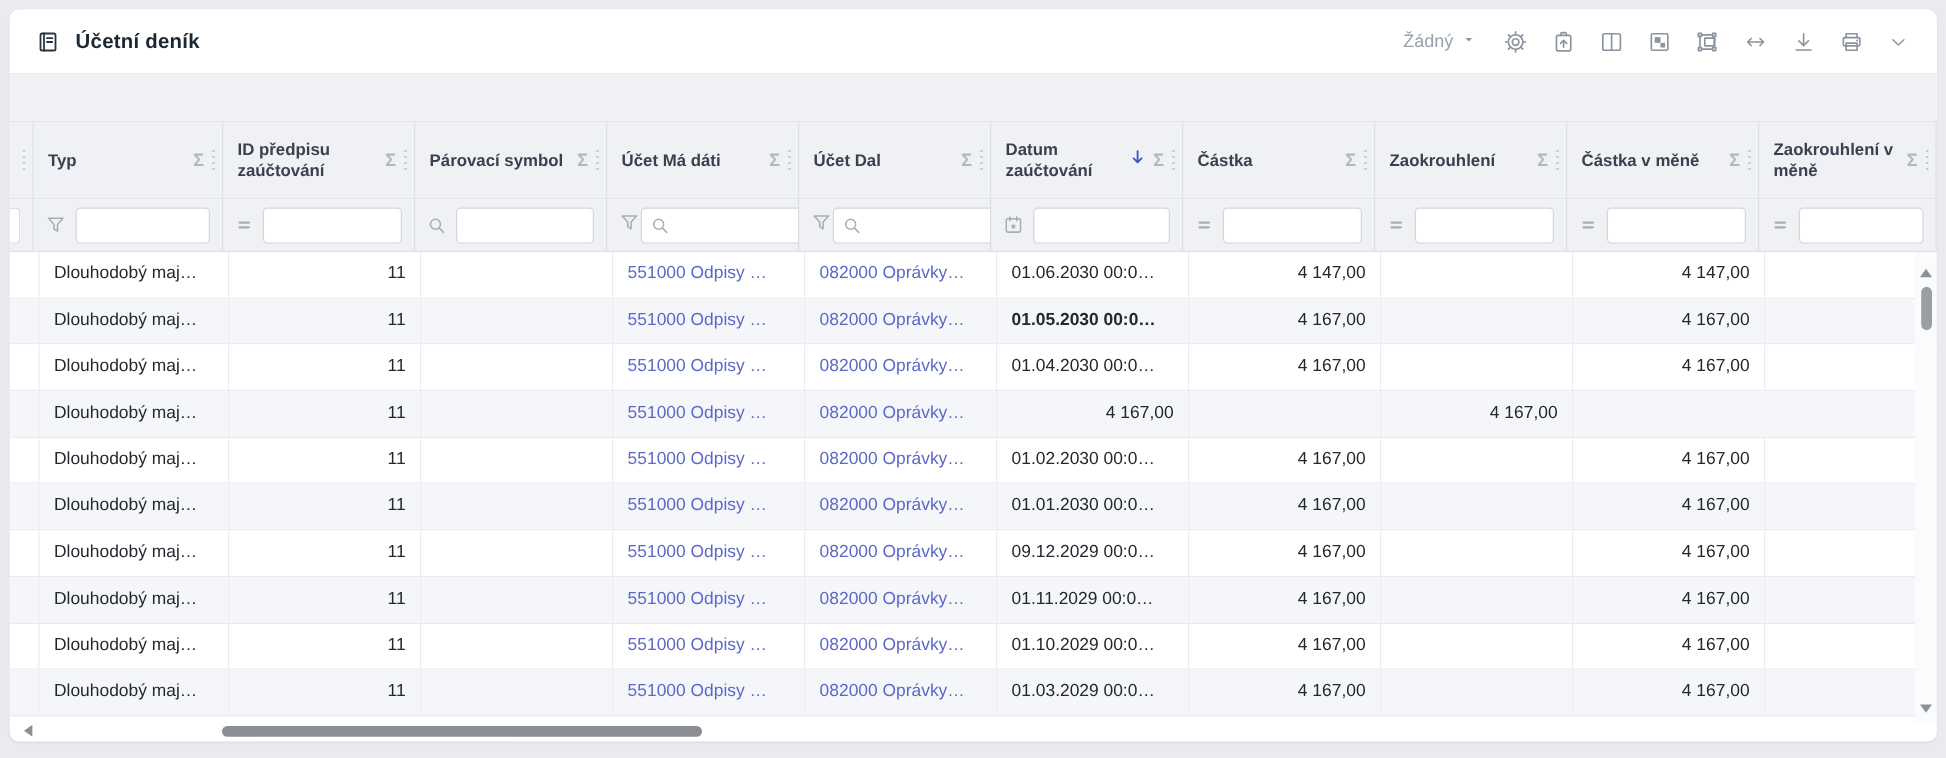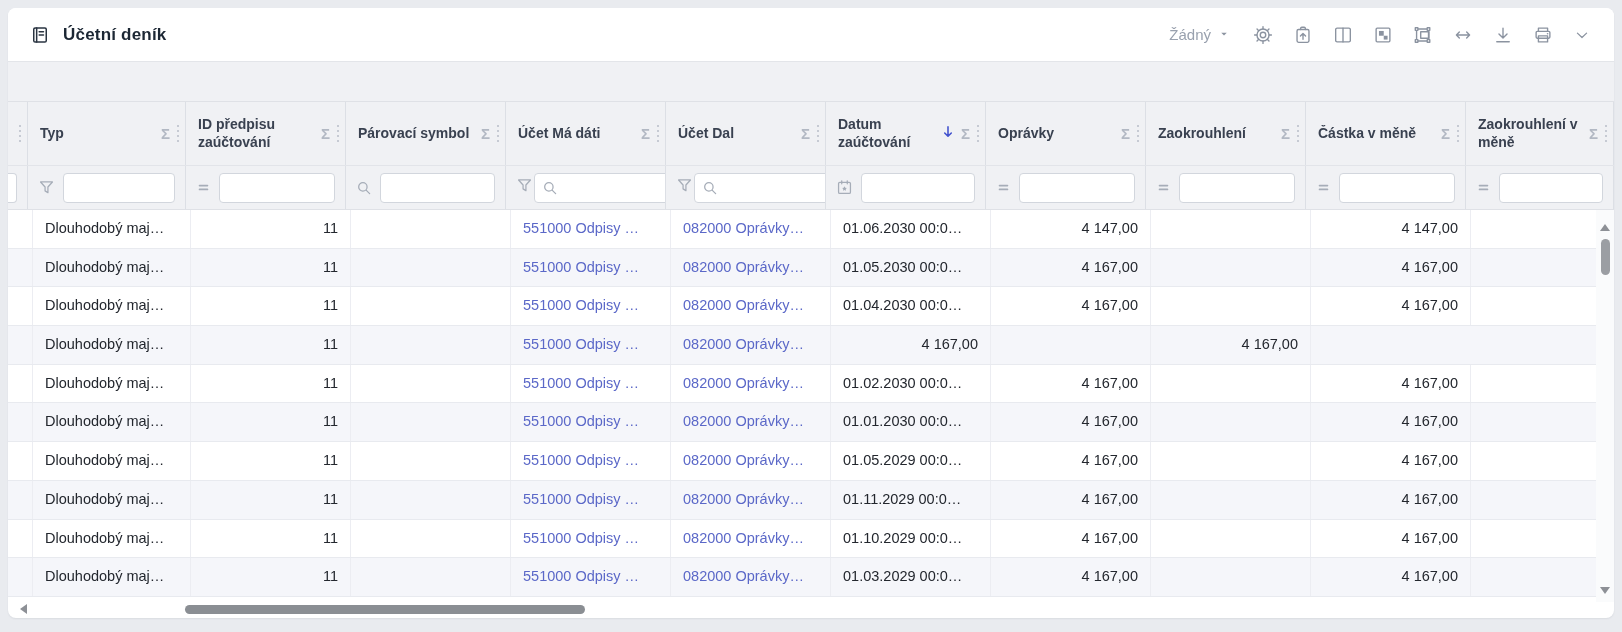--- a/index.html
+++ b/index.html
@@ -217,21 +217,21 @@
       </div>
       <div class="hdr-cell" style="flex: 0 0 160px; width: 160px;">
         <span class="hdr-label">Datum zaúčtování</span>
         <span class="sort-ic"><svg width="18" height="18" viewBox="0 0 24 24" fill="none" stroke="#4353ce" stroke-width="2.1" stroke-linecap="round" stroke-linejoin="round">
             <path d="M12 5.2v12.2M7.6 13.3l4.4 4.4 4.4-4.4"></path>
           </svg></span>
         <span class="sigma">Σ</span>
         <span class="dots"></span>
       </div>
       <div class="hdr-cell" style="flex: 0 0 160px; width: 160px;">
-        <span class="hdr-label">Oprávky</span>
+        <span class="hdr-label">Částka</span>
         <span class="sigma">Σ</span>
         <span class="dots"></span>
       </div>
       <div class="hdr-cell" style="flex: 0 0 160px; width: 160px;">
         <span class="hdr-label">Zaokrouhlení</span>
         <span class="sigma">Σ</span>
         <span class="dots"></span>
       </div>
       <div class="hdr-cell" style="flex: 0 0 160px; width: 160px;">
         <span class="hdr-label">Částka v měně</span>
@@ -359,21 +359,21 @@
         <div class="cell right" style="flex: 0 0 160px; width: 160px;">4&nbsp;147,00</div>
         <div class="cell right" style="flex: 1 1 auto;"></div>
       </div>
       <div class="row alt">
         <div class="cell" style="flex: 0 0 20px; width: 20px;"></div>
         <div class="cell" style="flex: 0 0 158px; width: 158px;">Dlouhodobý maj…</div>
         <div class="cell right" style="flex: 0 0 160px; width: 160px;">11</div>
         <div class="cell" style="flex: 0 0 160px; width: 160px;"></div>
         <div class="cell" style="flex: 0 0 160px; width: 160px;"><span class="link">551000 Odpisy …</span></div>
         <div class="cell" style="flex: 0 0 160px; width: 160px;"><span class="link">082000 Oprávky…</span></div>
-        <div class="cell" style="flex: 0 0 160px; width: 160px;">01.05.2030 00:0…</div>
+        <div class="cell" style="flex: 0 0 160px; width: 160px; font-weight: bold;">01.05.2030 00:0…</div>
         <div class="cell right" style="flex: 0 0 160px; width: 160px;">4&nbsp;167,00</div>
         <div class="cell right" style="flex: 0 0 160px; width: 160px;"></div>
         <div class="cell right" style="flex: 0 0 160px; width: 160px;">4&nbsp;167,00</div>
         <div class="cell right" style="flex: 1 1 auto;"></div>
       </div>
       <div class="row">
         <div class="cell" style="flex: 0 0 20px; width: 20px;"></div>
         <div class="cell" style="flex: 0 0 158px; width: 158px;">Dlouhodobý maj…</div>
         <div class="cell right" style="flex: 0 0 160px; width: 160px;">11</div>
         <div class="cell" style="flex: 0 0 160px; width: 160px;"></div>
@@ -423,21 +423,21 @@
         <div class="cell right" style="flex: 0 0 160px; width: 160px;">4&nbsp;167,00</div>
         <div class="cell right" style="flex: 1 1 auto;"></div>
       </div>
       <div class="row">
         <div class="cell" style="flex: 0 0 20px; width: 20px;"></div>
         <div class="cell" style="flex: 0 0 158px; width: 158px;">Dlouhodobý maj…</div>
         <div class="cell right" style="flex: 0 0 160px; width: 160px;">11</div>
         <div class="cell" style="flex: 0 0 160px; width: 160px;"></div>
         <div class="cell" style="flex: 0 0 160px; width: 160px;"><span class="link">551000 Odpisy …</span></div>
         <div class="cell" style="flex: 0 0 160px; width: 160px;"><span class="link">082000 Oprávky…</span></div>
-        <div class="cell" style="flex: 0 0 160px; width: 160px;">01.05.2029 00:0…</div>
+        <div class="cell" style="flex: 0 0 160px; width: 160px;">09.12.2029 00:0…</div>
         <div class="cell right" style="flex: 0 0 160px; width: 160px;">4&nbsp;167,00</div>
         <div class="cell right" style="flex: 0 0 160px; width: 160px;"></div>
         <div class="cell right" style="flex: 0 0 160px; width: 160px;">4&nbsp;167,00</div>
         <div class="cell right" style="flex: 1 1 auto;"></div>
       </div>
       <div class="row alt">
         <div class="cell" style="flex: 0 0 20px; width: 20px;"></div>
         <div class="cell" style="flex: 0 0 158px; width: 158px;">Dlouhodobý maj…</div>
         <div class="cell right" style="flex: 0 0 160px; width: 160px;">11</div>
         <div class="cell" style="flex: 0 0 160px; width: 160px;"></div>

